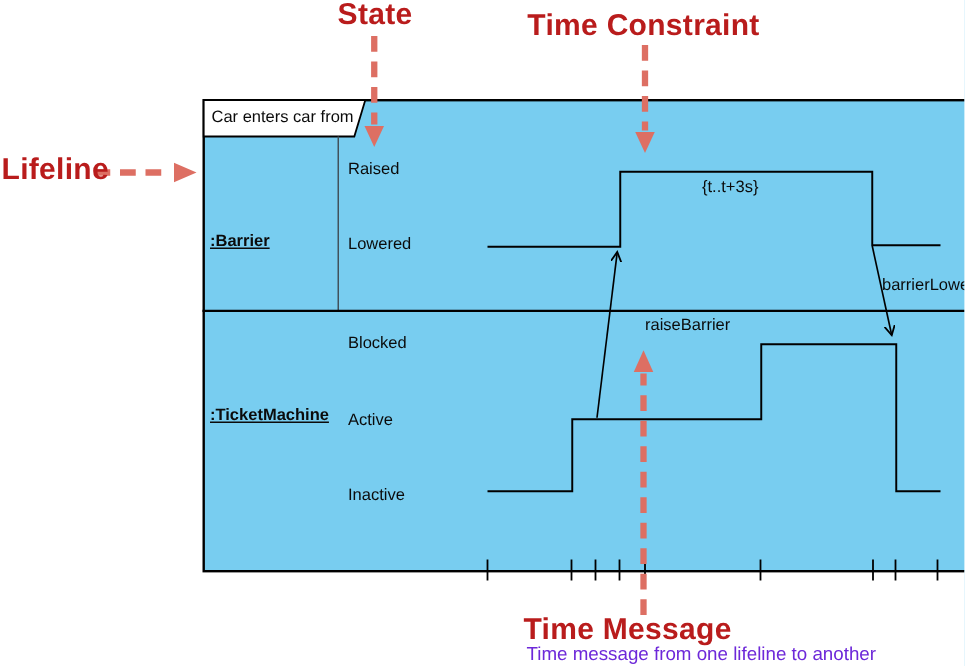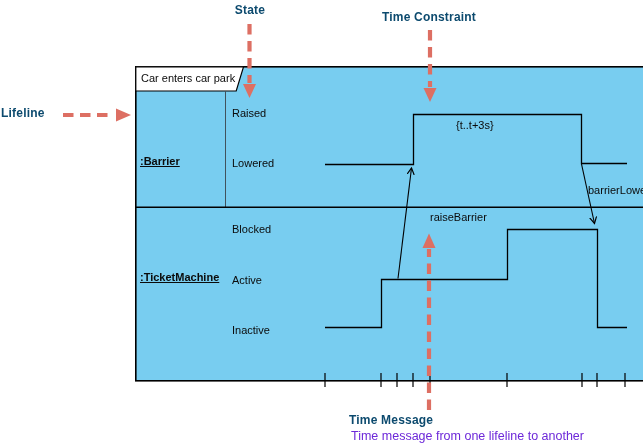--- a/index.html
+++ b/index.html
@@ -9,23 +9,23 @@
     height: 444px;
     overflow: hidden;
     font-family: "Liberation Sans", sans-serif;
     background: #ffffff;
   }
   #canvas svg { position: absolute; left: 0; top: 0; }
   .txt { position: absolute; white-space: nowrap; }
   .dlabel { font-size: 11px; line-height: 13px; color: #0b0b0b; }
   .lifename { font-weight: bold; text-decoration: underline; margin-top: 48px; }
   .ann {
-    font-size: 12px;
+    font-size: 20px;
     font-weight: bold;
-    color: #0c4a6e;
+    color: #b91c1c;
     line-height: 19px;
     letter-spacing: 0.2px;
   }
   .sub { font-size: 12.5px; color: #6d28d9; line-height: 15px; }
   .center { transform: translateX(-50%); }
 </style>
 </head>
 <body>
 
 <div id="canvas">
@@ -69,29 +69,29 @@
       <polygon points="422.5,248 435.5,248 429,233.5"></polygon>
     </g>
   </svg>
 
   <div class="txt ann center" style="left:250px; top:1px;">State</div>
   <div class="txt ann center" style="left:429px; top:8px;text-align:center;">Time Constraint</div>
   <div class="txt ann" style="left:1px; top:104px;">Lifeline</div>
   <div class="txt ann" style="left:349px; top:411px;">Time Message</div>
   <div class="txt sub" style="left:351px; top:429px;">Time message from one lifeline to another</div>
 
-  <div class="txt dlabel" style="left:141px; top:72px;">Car enters car park</div>
+  <div class="txt dlabel" style="left:141px; top:72px;">Car enters car from</div>
 
   <div class="txt dlabel lifename" style="left:140px; top:107px;">:Barrier</div>
   <div class="txt dlabel" style="left:232px; top:107px;">Raised</div>
   <div class="txt dlabel" style="left:232px; top:157px;">Lowered</div>
 
   <div class="txt dlabel lifename" style="left:140px; top:223px;">:TicketMachine</div>
   <div class="txt dlabel" style="left:232px; top:223px;">Blocked</div>
   <div class="txt dlabel" style="left:232px; top:274px;">Active</div>
   <div class="txt dlabel" style="left:232px; top:324px;">Inactive</div>
 
-  <div class="txt dlabel" style="left:412px; top:119px;padding-left:44px;">{t..t+3s}</div>
+  <div class="txt dlabel" style="left:424px; top:119px;padding-left:44px;">{t..t+3s}</div>
 
   <div class="txt dlabel" style="left:404px; top:211px;padding-left:26px;">raiseBarrier</div>
   <div class="txt dlabel" style="left:588px; top:184px;">barrierLowered</div>
 
 </div>
 
 </body></html>

